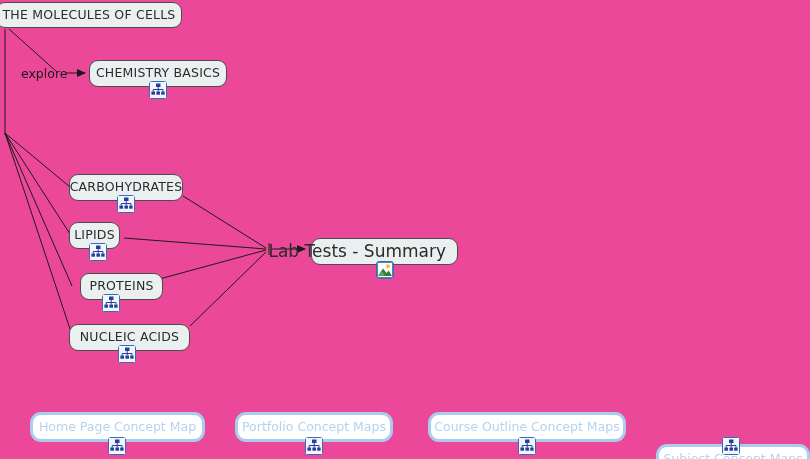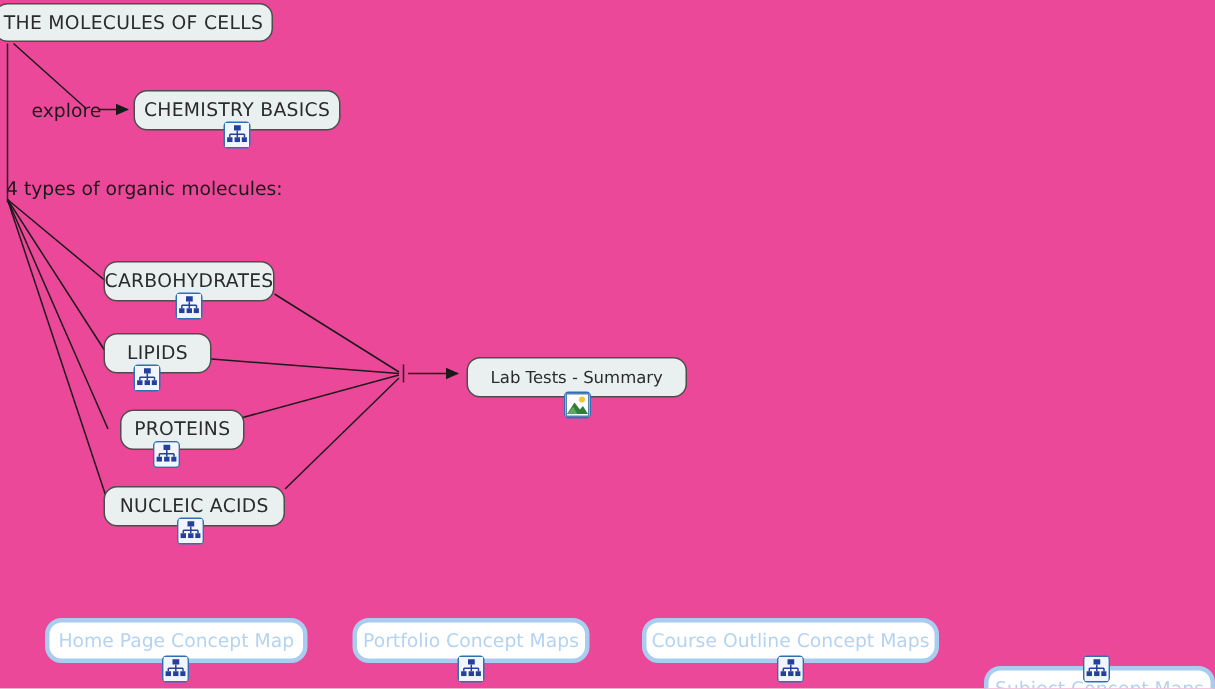--- a/index.html
+++ b/index.html
@@ -42,21 +42,22 @@
   }
   .node .label {
     padding: 0 11px;
     line-height: 1;
   }
   .node.cap {
     font-size: 12.5px;
     letter-spacing: 0.2px;
   }
   .node.mixed {
-    font-size: 11px;
+    font-size: 17px;
+    justify-content: flex-end;
   }
 
   
   .badge {
     position: absolute;
     width: 18px;
     height: 18px;
     box-sizing: border-box;
     border: 1px solid #2f6fb5;
     border-radius: 3px;
@@ -150,21 +151,21 @@
     <svg width="16" height="16" viewBox="0 0 16 16">
       <rect x="0" y="0" width="16" height="16" fill="#f2f6fc"></rect>
       <rect x="6" y="1.5" width="4.5" height="3.5" fill="#24409a"></rect>
       <path d="M8.2,5 L8.2,7.5 M3.2,7.5 L13,7.5 M3.2,7.5 L3.2,9.5 M8.2,7.5 L8.2,9.5 M13,7.5 L13,9.5" stroke="#24409a" stroke-width="1" fill="none"></path>
       <rect x="1.4" y="9.5" width="3.6" height="3.2" fill="#24409a"></rect>
       <rect x="6.4" y="9.5" width="3.6" height="3.2" fill="#24409a"></rect>
       <rect x="11.2" y="9.5" width="3.4" height="3.2" fill="#24409a"></rect>
     </svg>
   </span>
 
-  <div class="node cap" style="left:69px; top:222px; width:72px; height:27px;">
+  <div class="node cap" style="left:69px; top:222px; width:51px; height:27px;">
     <span class="label">LIPIDS</span>
   </div>
   <span class="badge" style="left:89px; top:243px;">
     <svg width="16" height="16" viewBox="0 0 16 16">
       <rect x="0" y="0" width="16" height="16" fill="#f2f6fc"></rect>
       <rect x="6" y="1.5" width="4.5" height="3.5" fill="#24409a"></rect>
       <path d="M8.2,5 L8.2,7.5 M3.2,7.5 L13,7.5 M3.2,7.5 L3.2,9.5 M8.2,7.5 L8.2,9.5 M13,7.5 L13,9.5" stroke="#24409a" stroke-width="1" fill="none"></path>
       <rect x="1.4" y="9.5" width="3.6" height="3.2" fill="#24409a"></rect>
       <rect x="6.4" y="9.5" width="3.6" height="3.2" fill="#24409a"></rect>
       <rect x="11.2" y="9.5" width="3.4" height="3.2" fill="#24409a"></rect>
@@ -206,21 +207,20 @@
     <svg width="16" height="16" viewBox="0 0 16 16">
       <rect x="0" y="0" width="16" height="16" fill="#fdfdfd"></rect>
       <rect x="0.5" y="0.5" width="15" height="15" fill="none" stroke="#5b7fae" stroke-width="1"></rect>
       <circle cx="11" cy="4.3" r="2" fill="#f2c438"></circle>
       <path d="M1,14 L6,6.4 L9.6,11 L11.6,8.6 L15,14 z" fill="#2f7d3a"></path>
       <path d="M1,14 L5,9.2 L8,14 z" fill="#5aa85f"></path>
     </svg>
   </span>
 
   <span class="free-text" style="left:21px; top:66px;">explore</span>
-  <span class="free-text" style="left:4px; top:118px;">4 types of organic molecules:</span>
 
   <div class="navbtn" style="left:30px; top:412px; width:175px; height:30px;">
     <span class="label">Home Page Concept Map</span>
   </div>
   <span class="badge" style="left:108px; top:437px;">
     <svg width="16" height="16" viewBox="0 0 16 16">
       <rect x="0" y="0" width="16" height="16" fill="#f2f6fc"></rect>
       <rect x="6" y="1.5" width="4.5" height="3.5" fill="#24409a"></rect>
       <path d="M8.2,5 L8.2,7.5 M3.2,7.5 L13,7.5 M3.2,7.5 L3.2,9.5 M8.2,7.5 L8.2,9.5 M13,7.5 L13,9.5" stroke="#24409a" stroke-width="1" fill="none"></path>
       <rect x="1.4" y="9.5" width="3.6" height="3.2" fill="#24409a"></rect>

